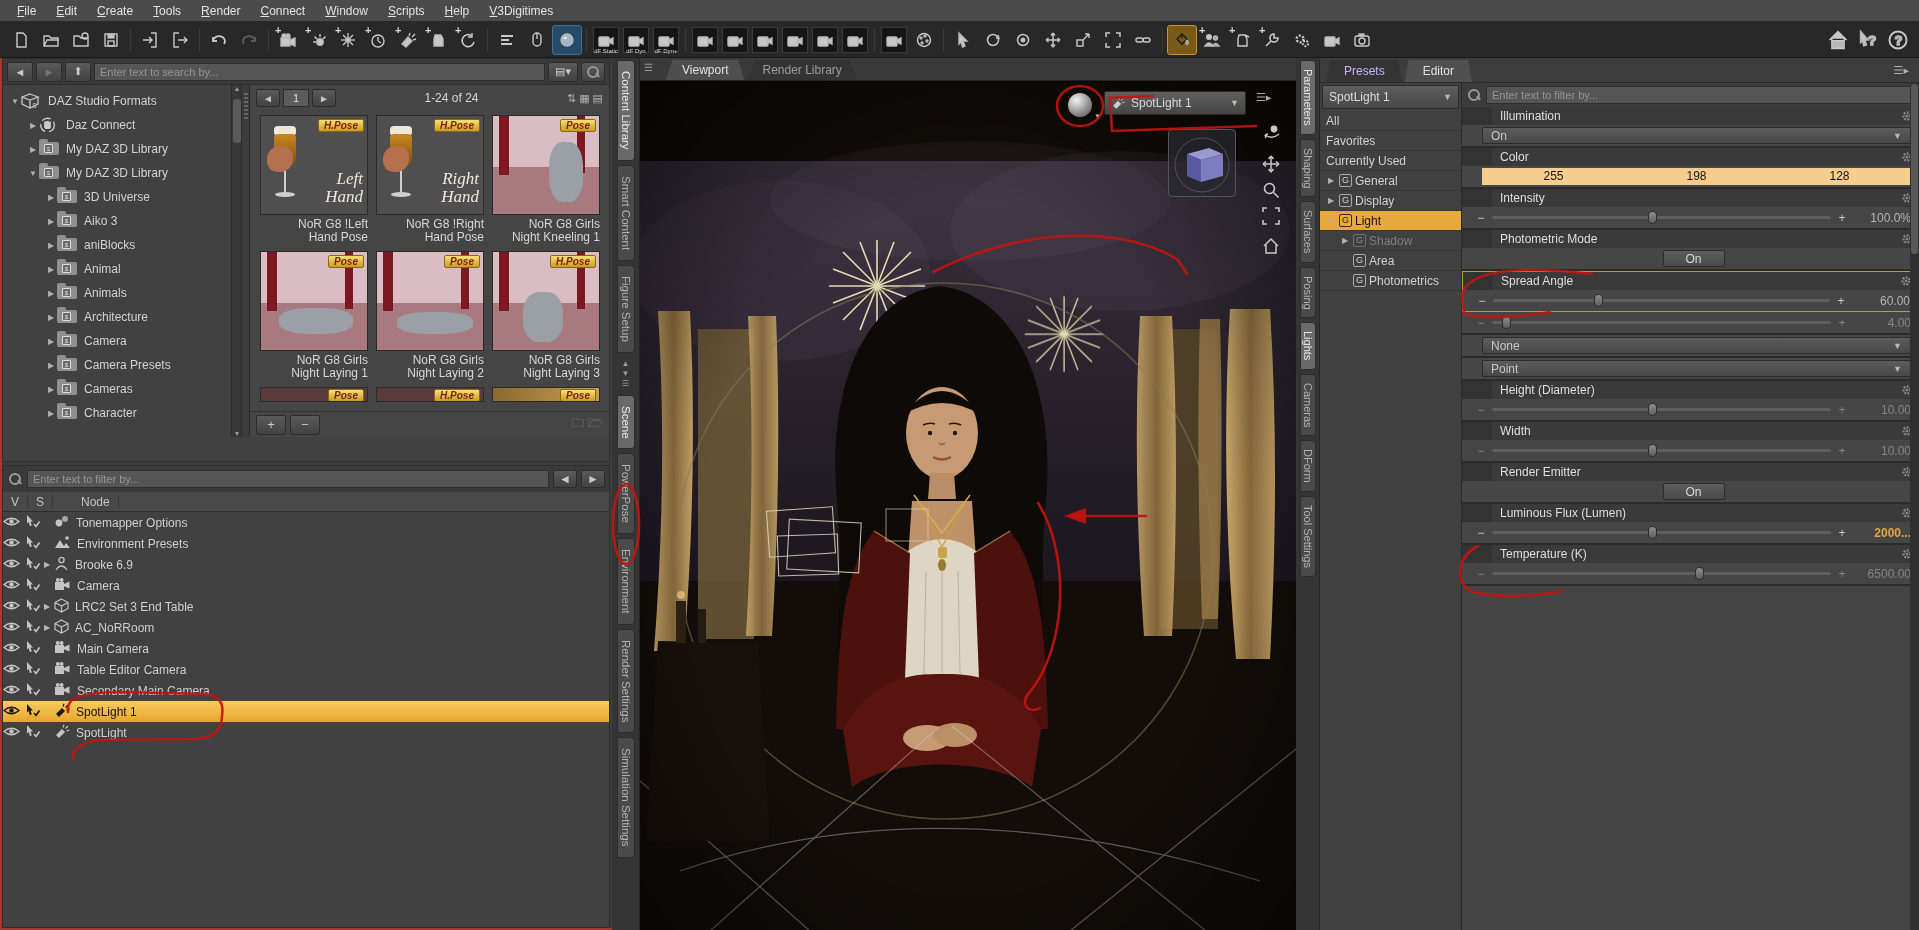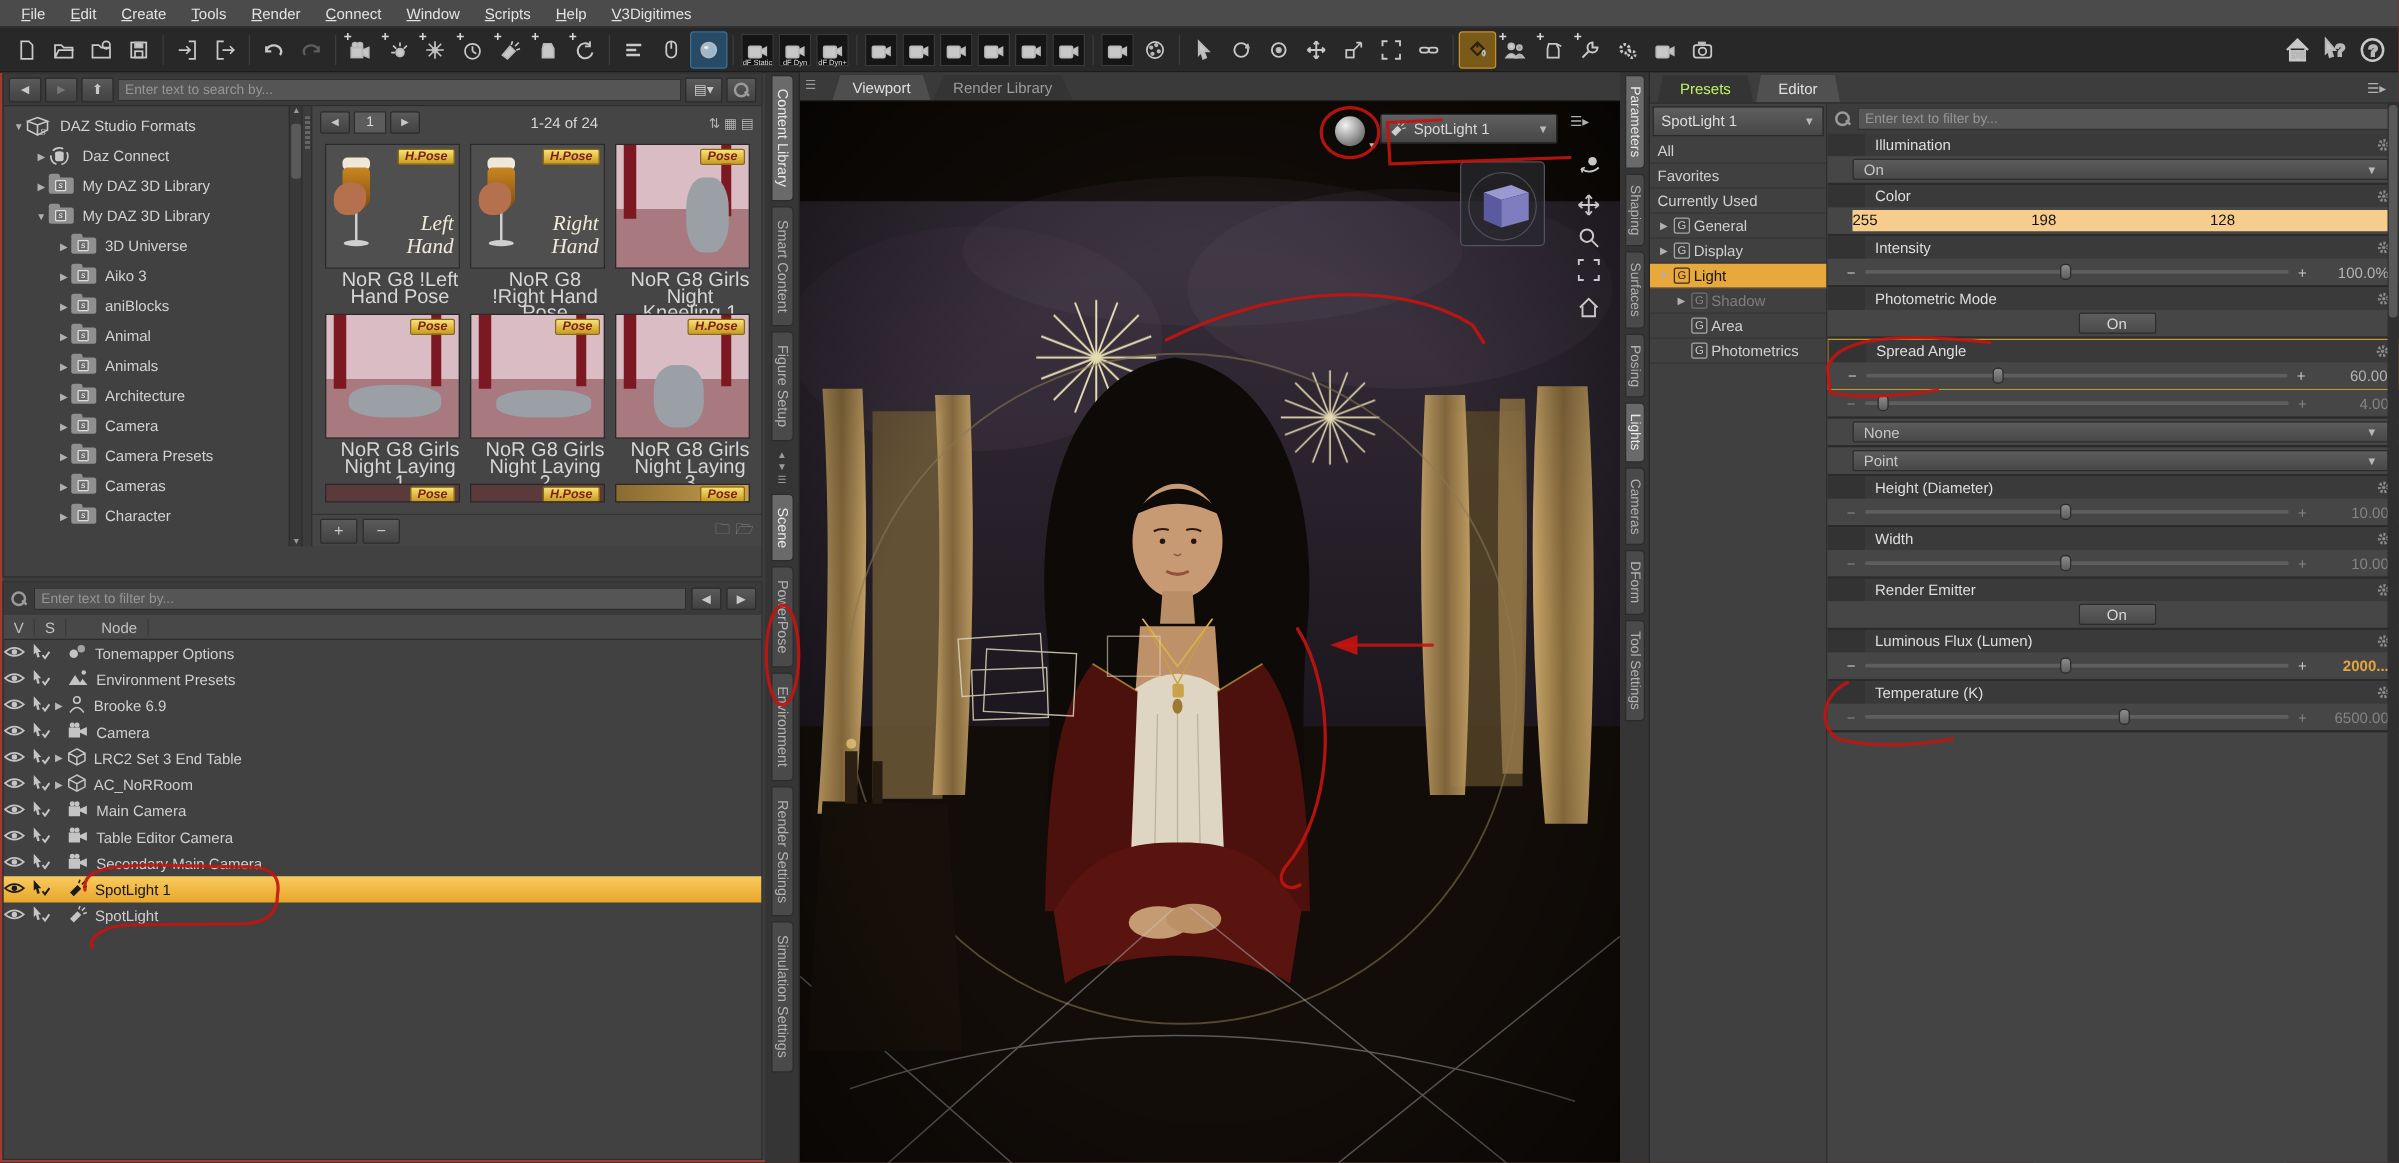--- a/index.html
+++ b/index.html
@@ -47,21 +47,21 @@
   .s-badge { position:absolute; left:5px; top:3px; width:9px; height:9px; background:#6a6a6a; border:1px solid #ddd; color:#eee; font-size:7px; font-style:italic; line-height:8px; text-align:center; border-radius:1px;}
   .thumbpane { flex:1; background:#454545; display:flex; flex-direction:column; position:relative;}
   .tp-head { height:26px; display:flex; align-items:center; padding:2px 6px; gap:3px; color:#cfcfcf;}
   .tp-head .sq-btn { width:24px; height:18px; font-size:10px;}
   .tp-page { width:26px; height:18px; background:#5c5c5c; border:1px solid #2c2c2c; text-align:center; line-height:17px; font-size:11px; color:#ddd;}
   .tp-count { flex:1; text-align:center; font-size:12px; color:#d8d8d8;}
   .tp-viewicons { display:flex; gap:3px; color:#b0b0b0; font-size:11px;}
   .tp-grid { flex:1; display:flex; flex-wrap:wrap; padding:4px 2px 0 10px; gap:6px 8px; overflow:hidden; align-content:flex-start;}
   .thumb { width:108px; }
   .thumb-img { width:108px; height:100px; background:#4f4f4f; border:1px solid #2a2a2a; position:relative; overflow:hidden;}
-  .thumb-cap { font-size:16px; color:#d6d6d6; text-align:center; line-height:13px; padding-top:3px; height:30px;margin-left:12px;}
+  .thumb-cap { font-size:12px; color:#d6d6d6; text-align:right; line-height:13px; padding-top:3px; height:30px;margin-left:12px;}
   .badge { position:absolute; top:3px; right:3px; background:linear-gradient(#f7e275,#c99b1e); color:#7c1f14; font-weight:bold; font-style:italic; font-size:10px; padding:0 5px; border-radius:2px; border:1px solid #8a6a10;}
   .hand-glass { position:absolute; left:10px; top:8px; width:30px; height:78px;}
   .hand-glass .bowl { position:absolute; left:3px; top:10px; width:22px; height:34px; background:linear-gradient(#c9871e,#7c4a10); border-radius:4px 4px 10px 10px;}
   .hand-glass .foam { position:absolute; left:3px; top:2px; width:22px; height:10px; background:#efe8da; border-radius:4px;}
   .hand-glass .stem { position:absolute; left:13px; top:44px; width:2px; height:24px; background:#cfcfcf;}
   .hand-glass .foot { position:absolute; left:4px; top:68px; width:20px; height:5px; background:#cfcfcf; border-radius:50%;}
   .hand-glass .hand { position:absolute; left:-4px; top:22px; width:26px; height:26px; background:#b5704e; border-radius:50% 40% 50% 40%;}
   .handtxt { position:absolute; right:4px; bottom:8px; color:#f2ead8; font-family:"Liberation Serif",serif; font-style:italic; font-size:17px; line-height:18px; text-align:right;}
   .roomscene { position:absolute; inset:0; background:linear-gradient(#d9bcc4 0 52%, #a8797f 52% 100%);}
   .roomscene .curt { position:absolute; left:6px; top:0; width:10px; height:60%; background:#7c1822;}
@@ -107,21 +107,21 @@
   .vp-ball::after { content:"▾"; position:absolute; right:-8px; bottom:-4px; color:#bbb; font-size:9px;}
   .vp-camsel { position:absolute; left:464px; top:10px; width:142px; height:24px; background:linear-gradient(#606060,#454545); border:1px solid #2a2a2a; border-radius:2px; display:flex; align-items:center; padding:0 6px; gap:6px; color:#d6d6d6; font-size:12px;}
   .vp-camsel .dd-arrow { margin-left:auto; }
   .dd-arrow { color:#b8b8b8; font-size:9px; }
   .vp-panemenu { position:absolute; left:616px; top:10px; color:#b0b0b0; font-size:11px;}
   .vp-sideicon { position:absolute; left:622px; color:#c8c8c8;}
   .vp-cube { position:absolute; left:528px; top:48px; width:68px; height:68px; background:rgba(40,40,46,.75); border:1px solid #53535f; border-radius:4px;}
   
   .rpanel { position:absolute; left:1320px; top:58px; width:599px; height:872px; background:#3d3d3d;}
   .rp-tabs { height:24px; display:flex; align-items:flex-end; gap:2px; padding-left:6px; position:relative;}
-  .rp-tab { padding:4px 18px; font-size:12px; color:#bef264; background:#343434; clip-path:polygon(6% 0,94% 0,100% 100%,0 100%);}
+  .rp-tab { padding:4px 18px; font-size:12px; color:#c4b5fd; background:#343434; clip-path:polygon(6% 0,94% 0,100% 100%,0 100%);}
   .rp-tab.on { background:#505050; color:#e2e2e2;}
   .rp-panemenu { position:absolute; right:10px; top:6px; color:#b0b0b0; font-size:11px;}
   .rp-body { position:absolute; top:24px; bottom:0; left:0; right:0; display:flex; border-top:1px solid #2a2a2a;}
   .rp-left { width:142px; background:#404040; border-right:1px solid #2a2a2a;}
   .rp-sel { height:24px; margin:2px; background:linear-gradient(#5e5e5e,#474747); border:1px solid #2a2a2a; display:flex; align-items:center; padding:0 6px; color:#dcdcdc;}
   .rp-sel .dd-arrow { margin-left:auto;}
   .rp-group { height:20px; display:flex; align-items:center; padding:0 6px; color:#d0d0d0; border-bottom:1px solid #363636; font-size:12px; gap:3px;}
   .rp-group .tree-arrow { width:10px; }
   .gbox { width:13px; height:13px; border:1px solid #a8a8a8; color:#cfcfcf; font-size:9px; line-height:11px; text-align:center; border-radius:2px; flex:none;}
   .rp-group.sel { background:#e8a93c; color:#151515;}
@@ -133,21 +133,21 @@
   .rp-filter input { flex:1;}
   .pgroup { border-bottom:2px solid #2b2b2b; position:relative;}
   .pgroup.hl { border:1px solid #c09a2e; }
   .phead { height:18px; background:#3a3a3a; display:flex; align-items:center; padding-left:38px; color:#dedede; position:relative;}
   .phead::before { content:""; position:absolute; left:0; top:0; bottom:0; width:30px; background:#333;}
   .pgear { position:absolute; right:6px; top:3px; width:12px; height:12px;}
   .pctrl { height:21px; background:#464646; display:flex; align-items:center; padding:0 8px 0 14px; color:#c6c6c6; position:relative;}
   .pdd { flex:1; height:17px; background:linear-gradient(#5c5c5c,#484848); border:1px solid #2c2c2c; border-radius:2px; display:flex; align-items:center; padding:0 8px; margin-left:6px;}
   .pdd .dd-arrow { margin-left:auto;}
   .pcolor { flex:1; height:17px; background:#f7cd8e; margin-left:6px; display:flex; color:#18130a; font-size:12px;}
-  .pcolor span { flex:1; text-align:left; line-height:17px;}
+  .pcolor span { flex:1; text-align:center; line-height:17px;}
   .pslider { flex:1; display:flex; align-items:center; gap:6px;}
   .ps-track { flex:1; height:3px; background:#5e5e5e; border-radius:2px; position:relative;}
   .ps-thumb { position:absolute; top:-5px; width:9px; height:13px; background:linear-gradient(#8c8c8c,#5e5e5e); border:1px solid #2c2c2c; border-radius:4px;}
   .ps-minus,.ps-plus { color:#c8c8c8; font-size:12px; width:10px; text-align:center;}
   .ps-val { width:58px; text-align:right; color:#b4b4b4;}
   .pctrl.dimmed .ps-val, .pctrl.dimmed .ps-minus, .pctrl.dimmed .ps-plus { color:#858585;}
   .ps-val.bold { color:#e6a440; font-weight:bold;}
   .ptoggle { margin:0 auto; min-width:62px; height:17px; background:linear-gradient(#5e5e5e,#4a4a4a); border:1px solid #2c2c2c; color:#d8d8d8; text-align:center; line-height:16px; border-radius:2px;}
   .rp-scroll { position:absolute; right:0; top:24px; bottom:0; width:9px; background:#2f2f2f;}
   .rp-scroll::before { content:""; position:absolute; top:2px; left:1px; width:7px; height:170px; background:#585858; border-radius:3px;}

